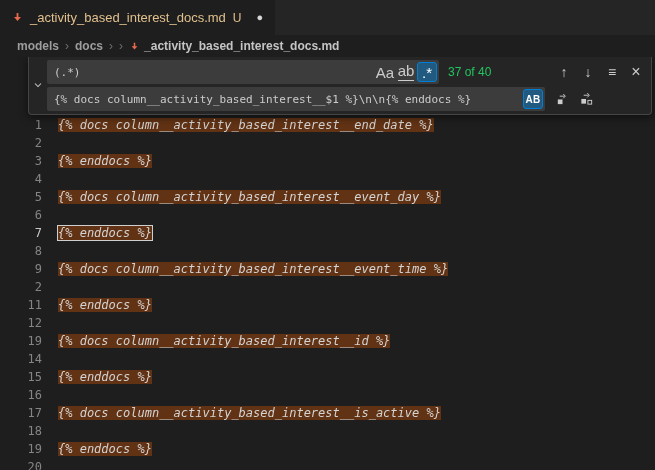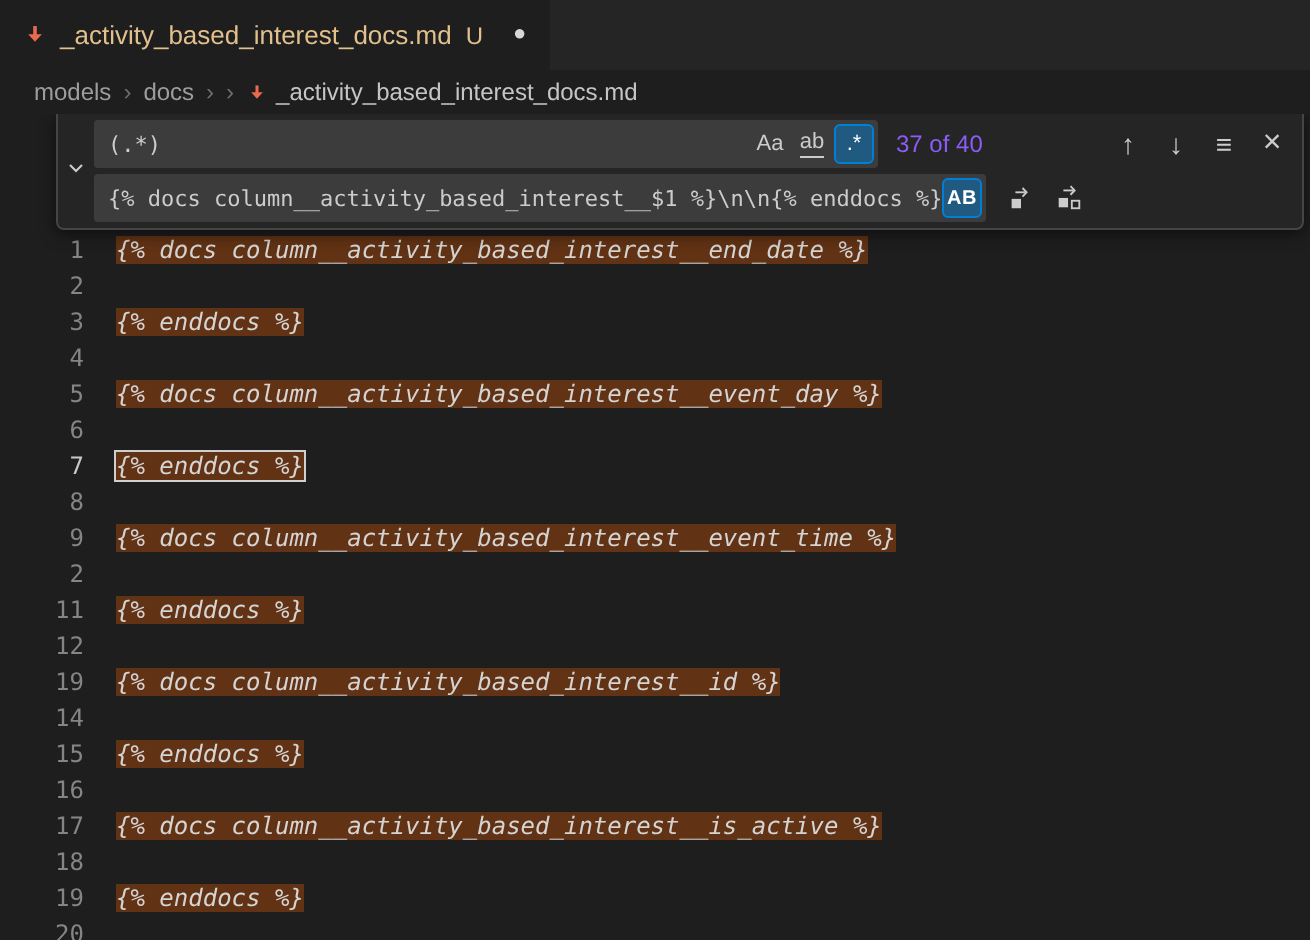--- a/index.html
+++ b/index.html
@@ -10,21 +10,21 @@
   .tabbar { height:35px; background:var(--panel-bg,#252526); display:flex; align-items:stretch; }
   .tab { background:var(--editor-bg,#1e1e1e); display:flex; align-items:center;
          padding:0 12px 0 11px; gap:6px; cursor:pointer; }
   .tab-title { color:var(--git-modified,#e2c08d); font-size:13px; white-space:nowrap; }
   .git-badge { color:var(--git-modified,#e2c08d); font-size:12px; margin-left:1px; }
   .dirty-dot { color:#d7d7d7; font-size:11px; margin-left:9px; line-height:1; }
 
   
   .breadcrumbs { height:22px; background:var(--editor-bg,#1e1e1e); display:flex; align-items:center;
                  padding-left:17px; gap:6px; font-size:12px; color:#9d9d9d; white-space:nowrap; }
-  .crumb { cursor:pointer; }
+  .crumb { cursor:pointer;font-weight:bold; }
   .crumb-sep { color:#6e6e6e; font-size:12px; }
   .crumb-file { color:#c5c5c5; display:flex; align-items:center; gap:4px; }
 
   
   .editor { position:relative; height:413px; background:var(--editor-bg,#1e1e1e); overflow:hidden; }
   .editor-scroll { display:flex; padding-top:59px; font-family:"DejaVu Sans Mono", monospace;
                    font-size:12px; line-height:18px; }
   .gutter { width:42px; flex:none; text-align:right; color:#858585; }
   .gutter div { height:18px; }
   .gutter .current { color:#c6c6c6; }
@@ -38,29 +38,29 @@
                  background:var(--panel-bg,#252526); border:1px solid #454545; border-top:none;
                  border-radius:0 0 4px 4px; box-shadow:0 2px 8px rgba(0,0,0,.55);
                  display:flex; padding:3px 4px 3px 0; }
   .toggle-strip { width:18px; flex:none; display:flex; align-items:center; justify-content:center; cursor:pointer; }
   .fw-main { flex:1; display:flex; flex-direction:column; gap:3px; min-width:0; }
   .fw-row { display:flex; align-items:center; height:24px; }
   .fw-input { background:#3c3c3c; height:24px; display:flex; align-items:center;
               padding:0 2px 0 7px; border-radius:2px;
               font-family:"DejaVu Sans Mono", monospace; font-size:11px; color:#cccccc; }
   .find-input { width:392px; }
-  .replace-input { width:446px; }
+  .replace-input { width:498px; }
   .fw-input .value { flex:1; white-space:pre; overflow:hidden; }
   .opt { width:20px; height:20px; flex:none; display:flex; align-items:center; justify-content:center;
-         border-radius:3px; color:#cccccc; font-size:11px; font-family:"Liberation Sans",sans-serif;
+         border-radius:3px; color:#cccccc; font-size:15px; font-family:"Liberation Sans",sans-serif;
          cursor:pointer; margin-left:1px; }
   .opt.active { background:rgba(0,127,212,.45); border:1px solid var(--accent-blue,#007fd4); color:#ffffff; }
   .opt .ul { border-bottom:1px solid currentColor; line-height:1.1; }
   .opt.ab { font-size:10px; font-weight:bold; letter-spacing:.3px; }
-  .results { margin-left:9px; font-size:12px; color:#8b5cf6; white-space:nowrap; }
+  .results { margin-left:9px; font-size:12px; color:#22c55e; white-space:nowrap; }
   .fw-actions { margin-left:auto; display:flex; align-items:center; gap:2px; }
   .replace-actions { display:flex; align-items:center; gap:2px; margin-left:6px; }
   .icon-btn { width:22px; height:22px; display:flex; align-items:center; justify-content:center;
               color:#cccccc; border-radius:4px; cursor:pointer; font-size:14px; line-height:1; }
   .icon-btn.close { font-size:16px; }
   .file-icon { display:flex; align-items:center; justify-content:center; }
 </style>
 </head>
 <body>
 

